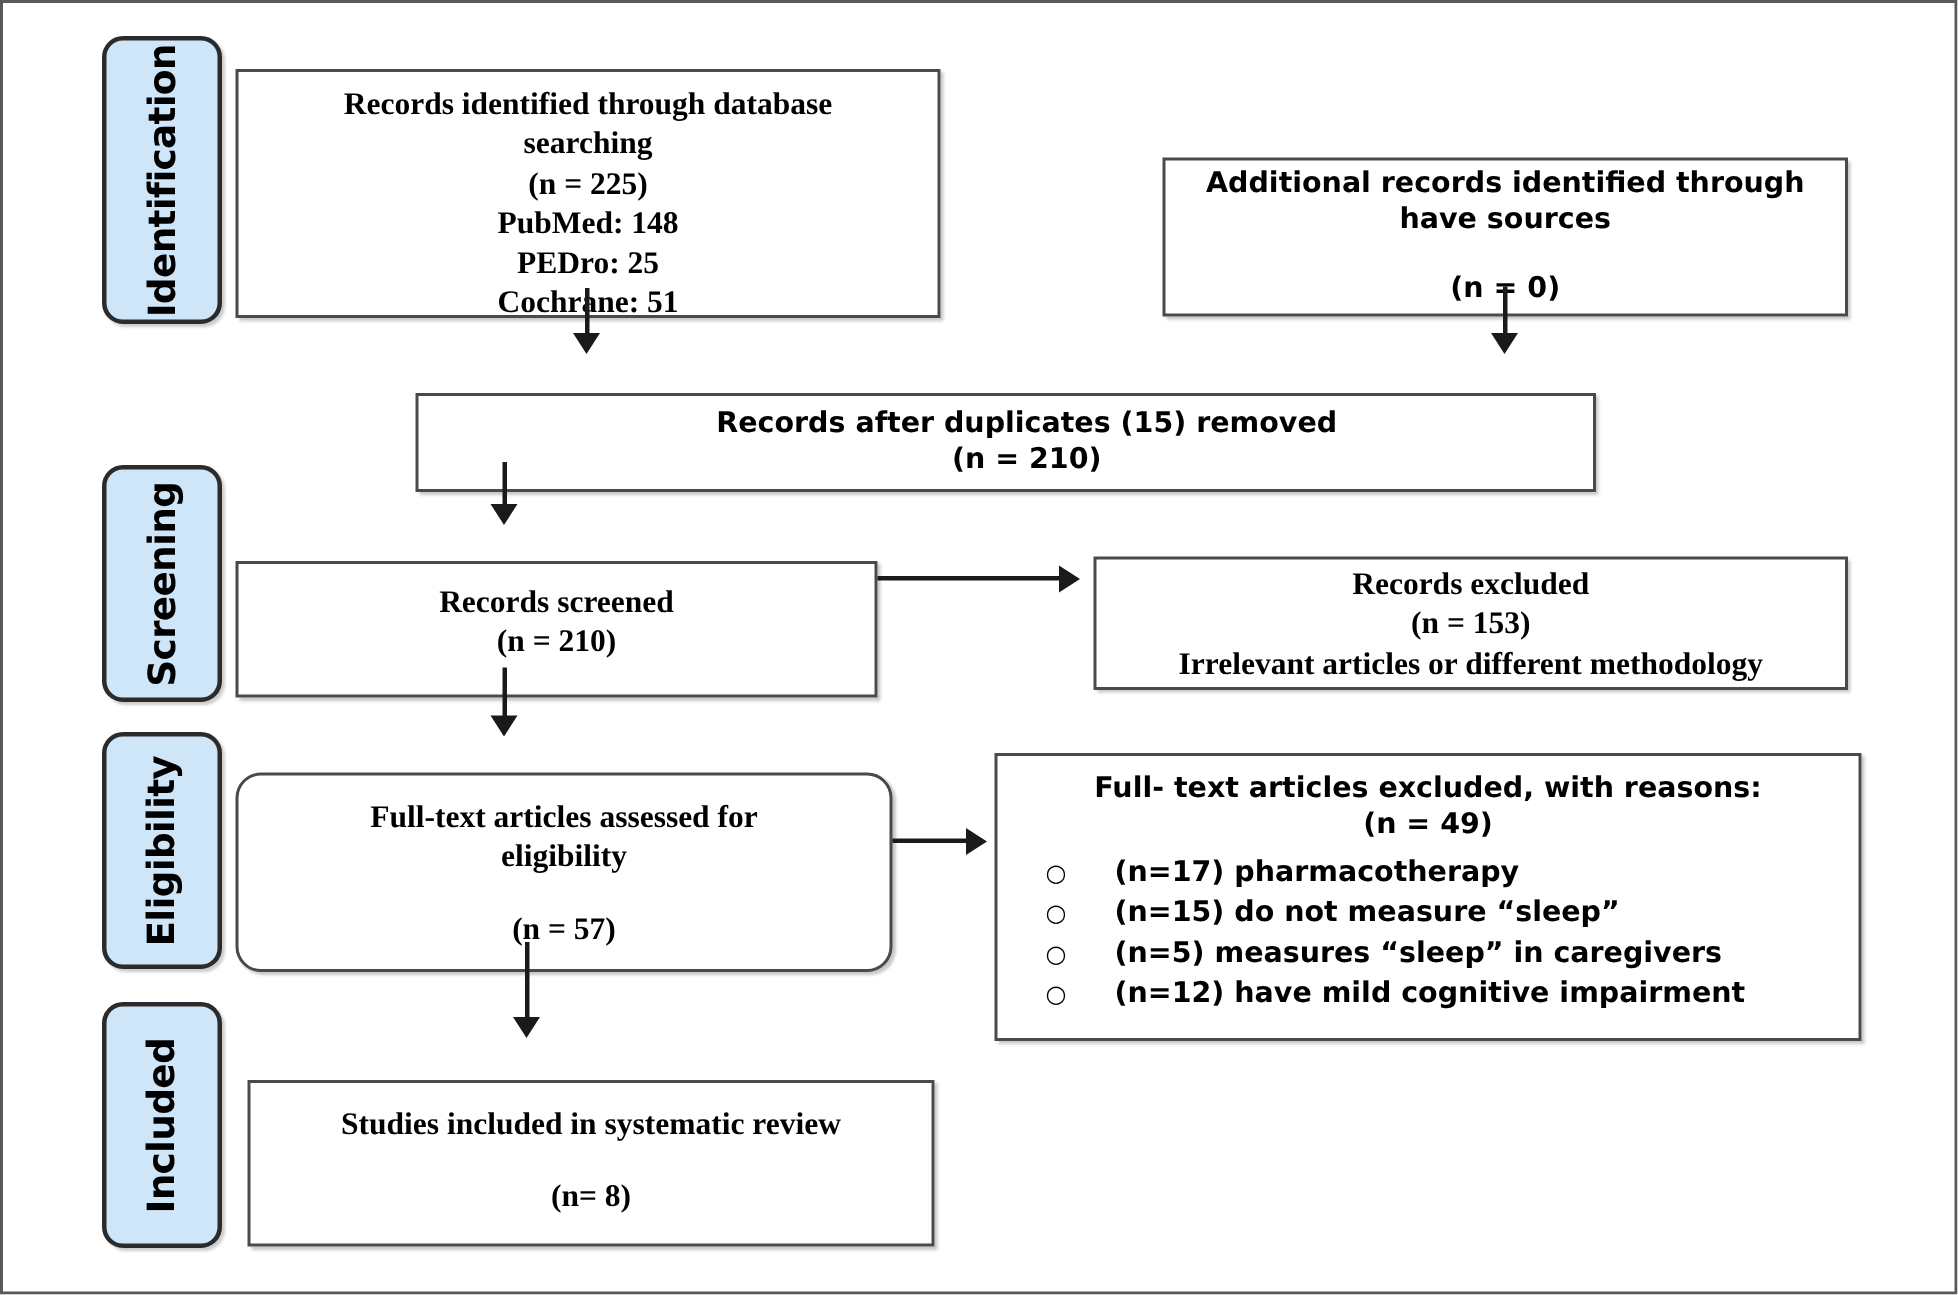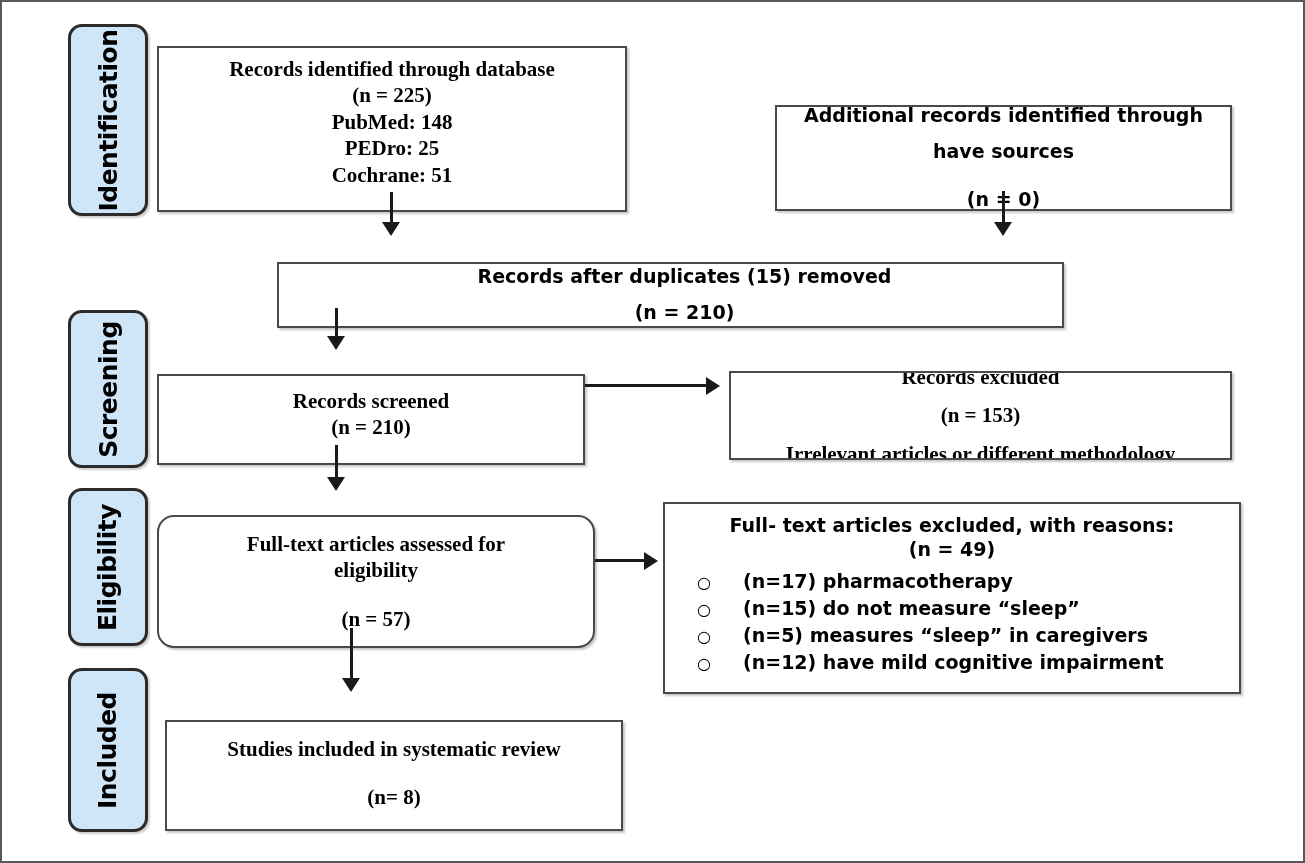--- a/index.html
+++ b/index.html
@@ -50,21 +50,21 @@
     overflow: hidden;
     margin-top: 20px;
   }
   .box-inner {
     width: 100%;
     height: 100%;
     box-sizing: border-box;
     display: flex;
     flex-direction: column;
   }
-  .box-inner.center-v { justify-content: center; gap: 12px; }
+  .box-inner.center-v { justify-content: center; }
   .box-inner.top-v { justify-content: flex-start; }
 
   .line {
     text-align: center;
     color: #000000;
     line-height: 1.26;
   }
   .serif-line {
     font-family: "Liberation Serif", serif;
     font-weight: bold;
@@ -146,20 +146,21 @@
     <span class="stage-text">Eligibility</span>
   </div>
 
   <div class="stage-label" style="left:66px; top:666px; width:80px; height:164px;">
     <span class="stage-text">Included</span>
   </div>
 
   <div class="box" style="left:155px; top:24px; width:470px; height:166px;">
     <div class="box-inner top-v" style="padding:8px 10px 0 10px;">
       <div class="line serif-line">Records identified through database</div>
+      <div class="line serif-line">searching</div>
       <div class="line serif-line">(n = 225)</div>
       <div class="line serif-line">PubMed: 148</div>
       <div class="line serif-line">PEDro: 25</div>
       <div class="line serif-line">Cochrane: 51</div>
 
     </div>
   </div>
 
   <div class="box" style="left:773px; top:83px; width:457px; height:106px;">
     <div class="box-inner center-v" style="padding:0 12px;">

